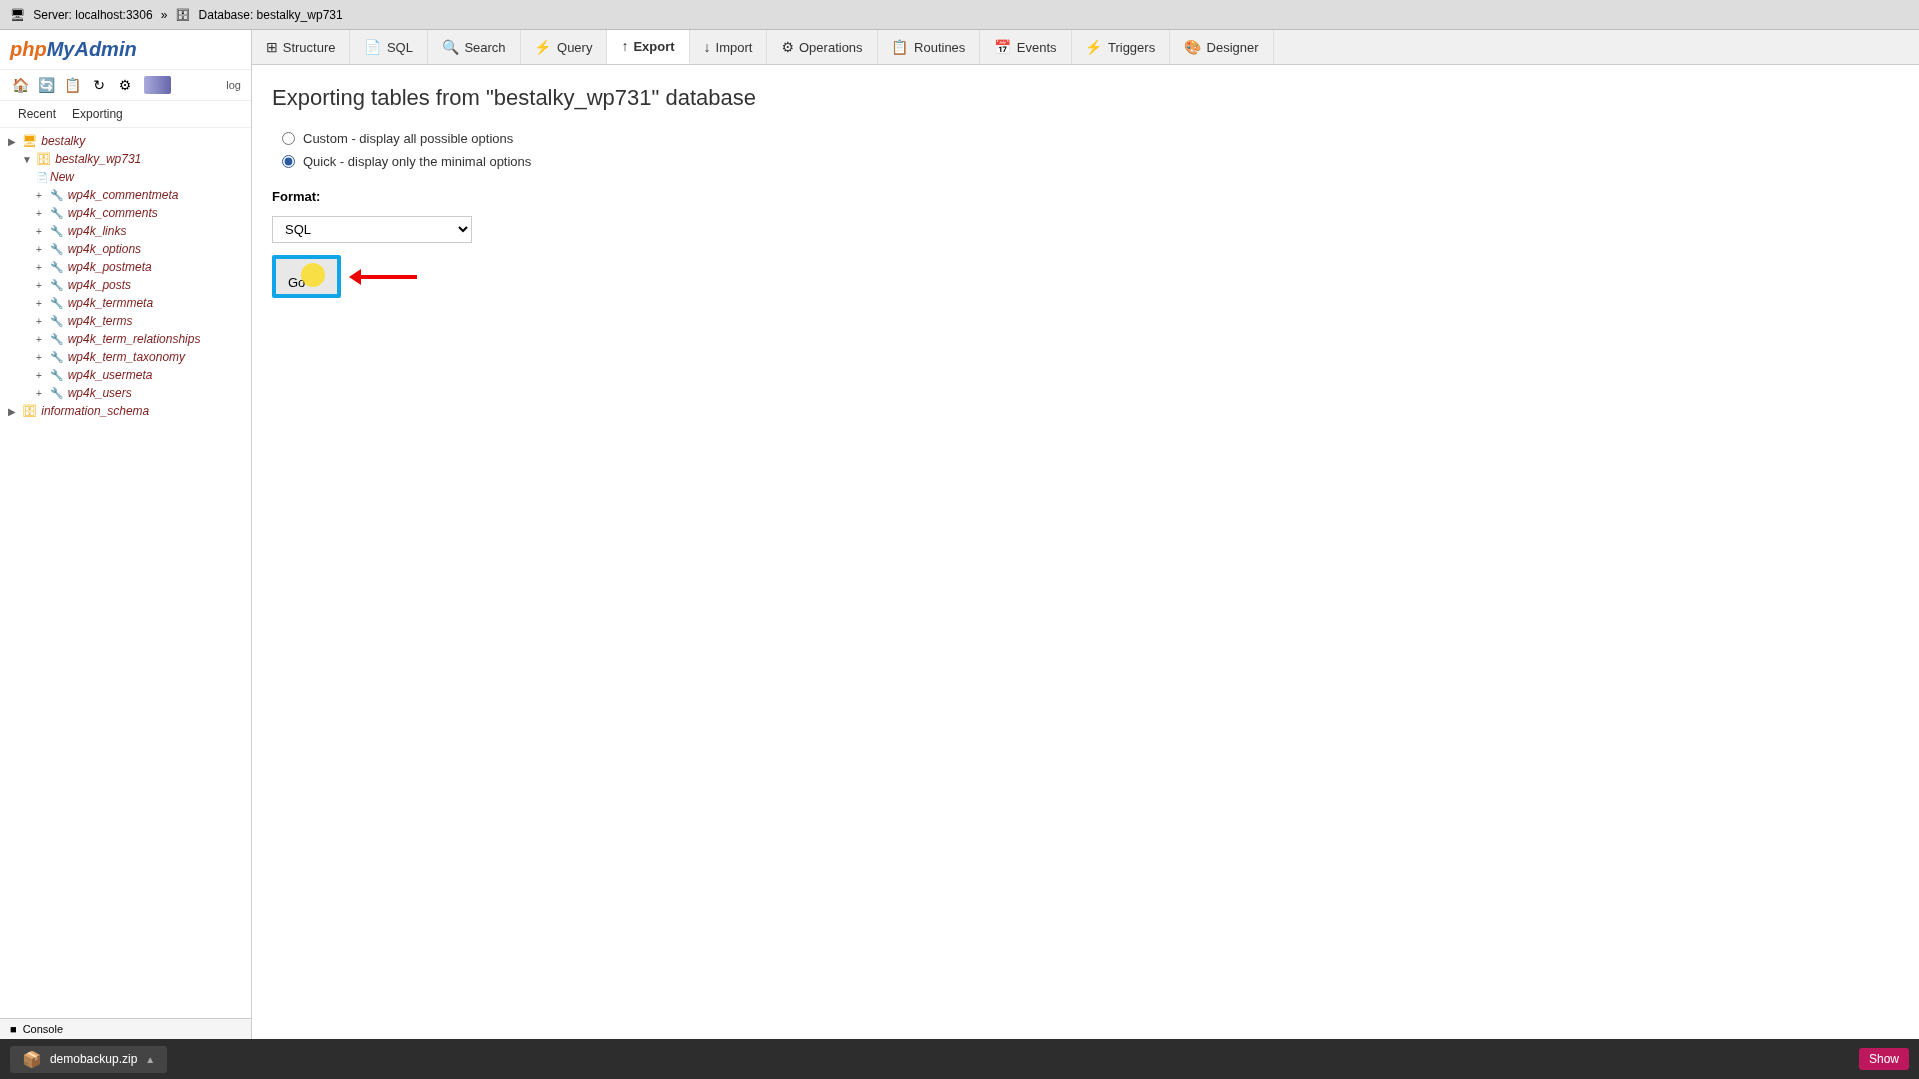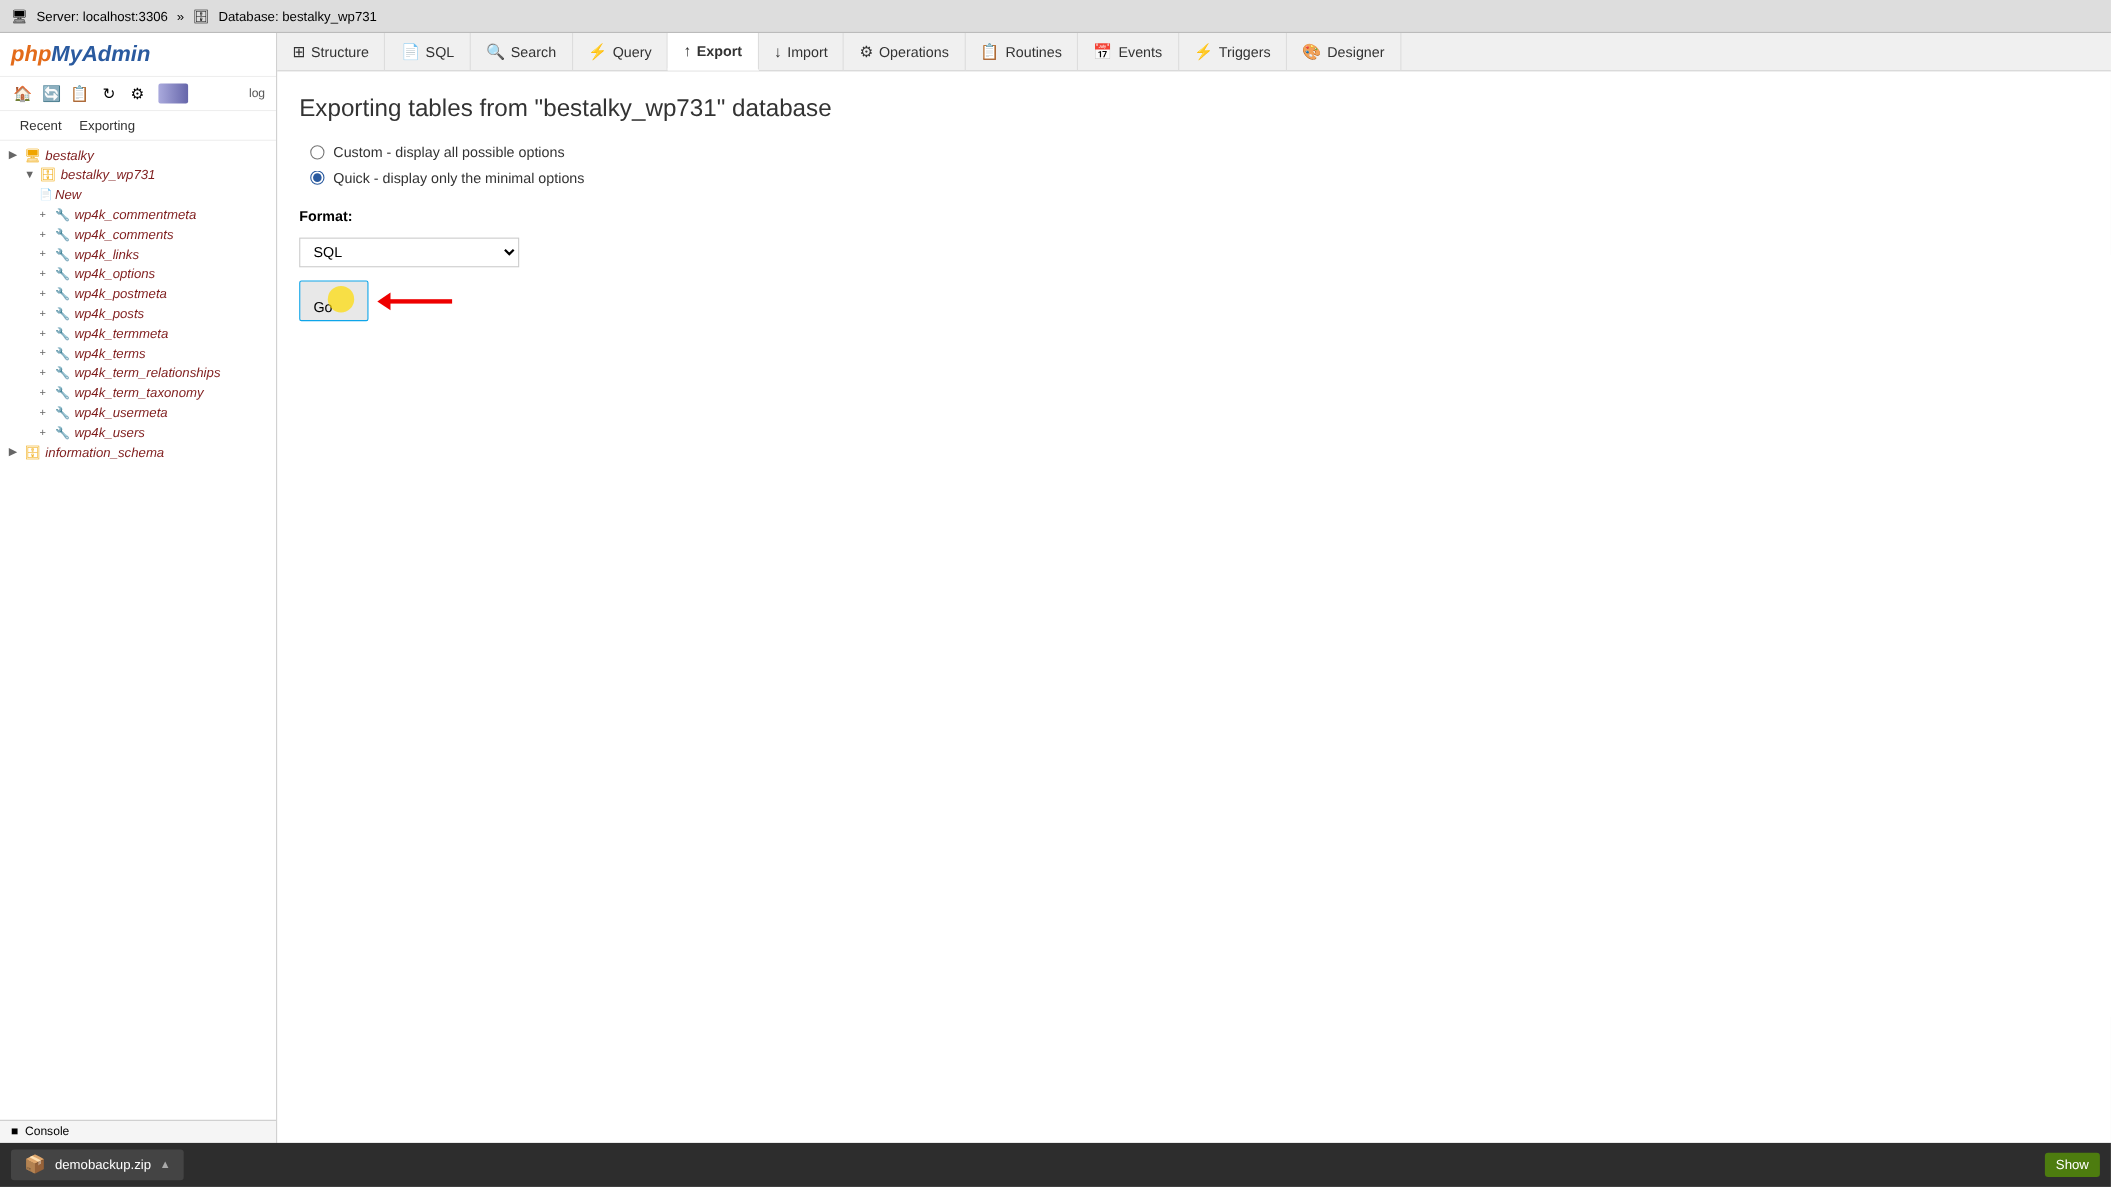--- a/index.html
+++ b/index.html
@@ -194,21 +194,21 @@
       border: 1px solid #ccc;
       padding: 4px 8px;
       font-size: 13px;
       width: 200px;
       background: #fff;
       cursor: pointer;
     }
 
     .go-btn {
       background: #e8e8e8;
-      border: 1px solid #0ea5e9;
+      border: 4px solid #0ea5e9;
       padding: 4px 12px;
       font-size: 13px;
       cursor: pointer;
       border-radius: 2px;
     }
 
     .go-row {
       display: flex;
       align-items: center;
       gap: 16px;
@@ -267,21 +267,21 @@
       cursor: pointer;
       color: #fff;
       font-size: 12px;
     }
     .taskbar-zip-icon {
       font-size: 16px;
       color: #f0a500;
     }
     .taskbar-spacer { flex: 1; }
     .taskbar-show-btn {
-      background: #4d7c0f;
+      background: #be185d;
       color: #fff;
       padding: 4px 10px;
       border-radius: 3px;
       cursor: pointer;
       font-size: 12px;
     }
   </style>
 </head>
 <body>
 

